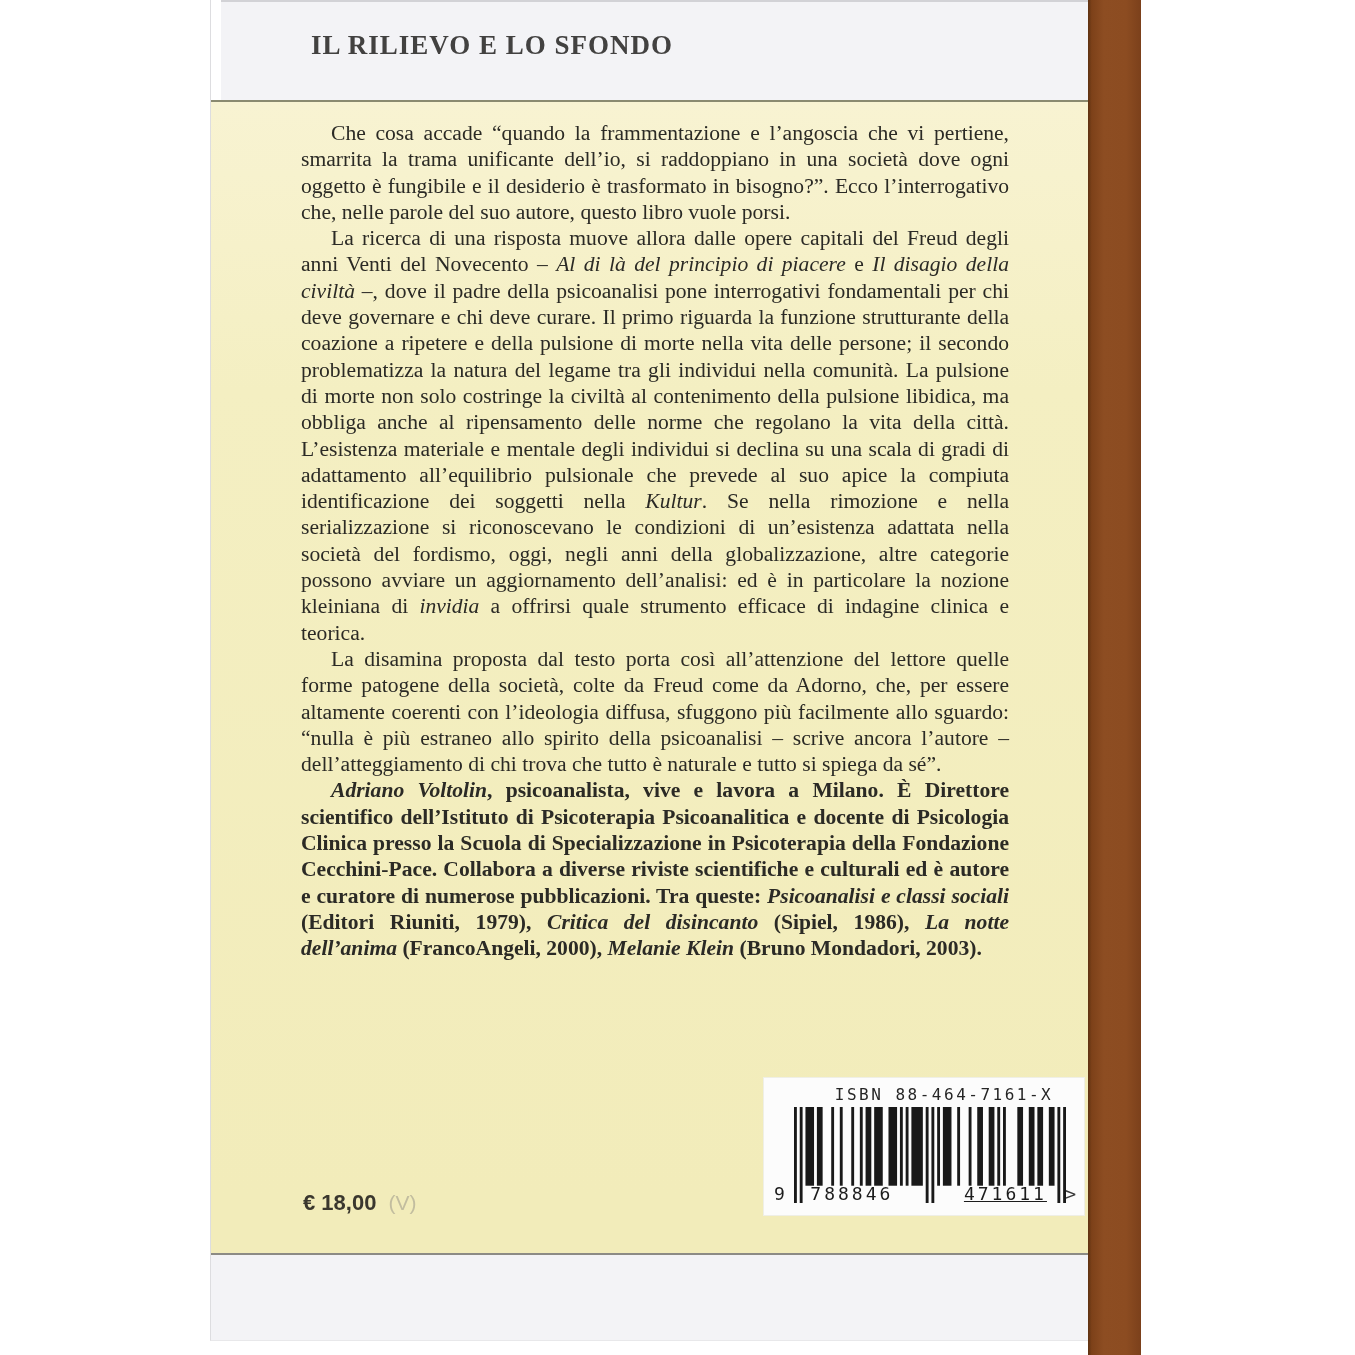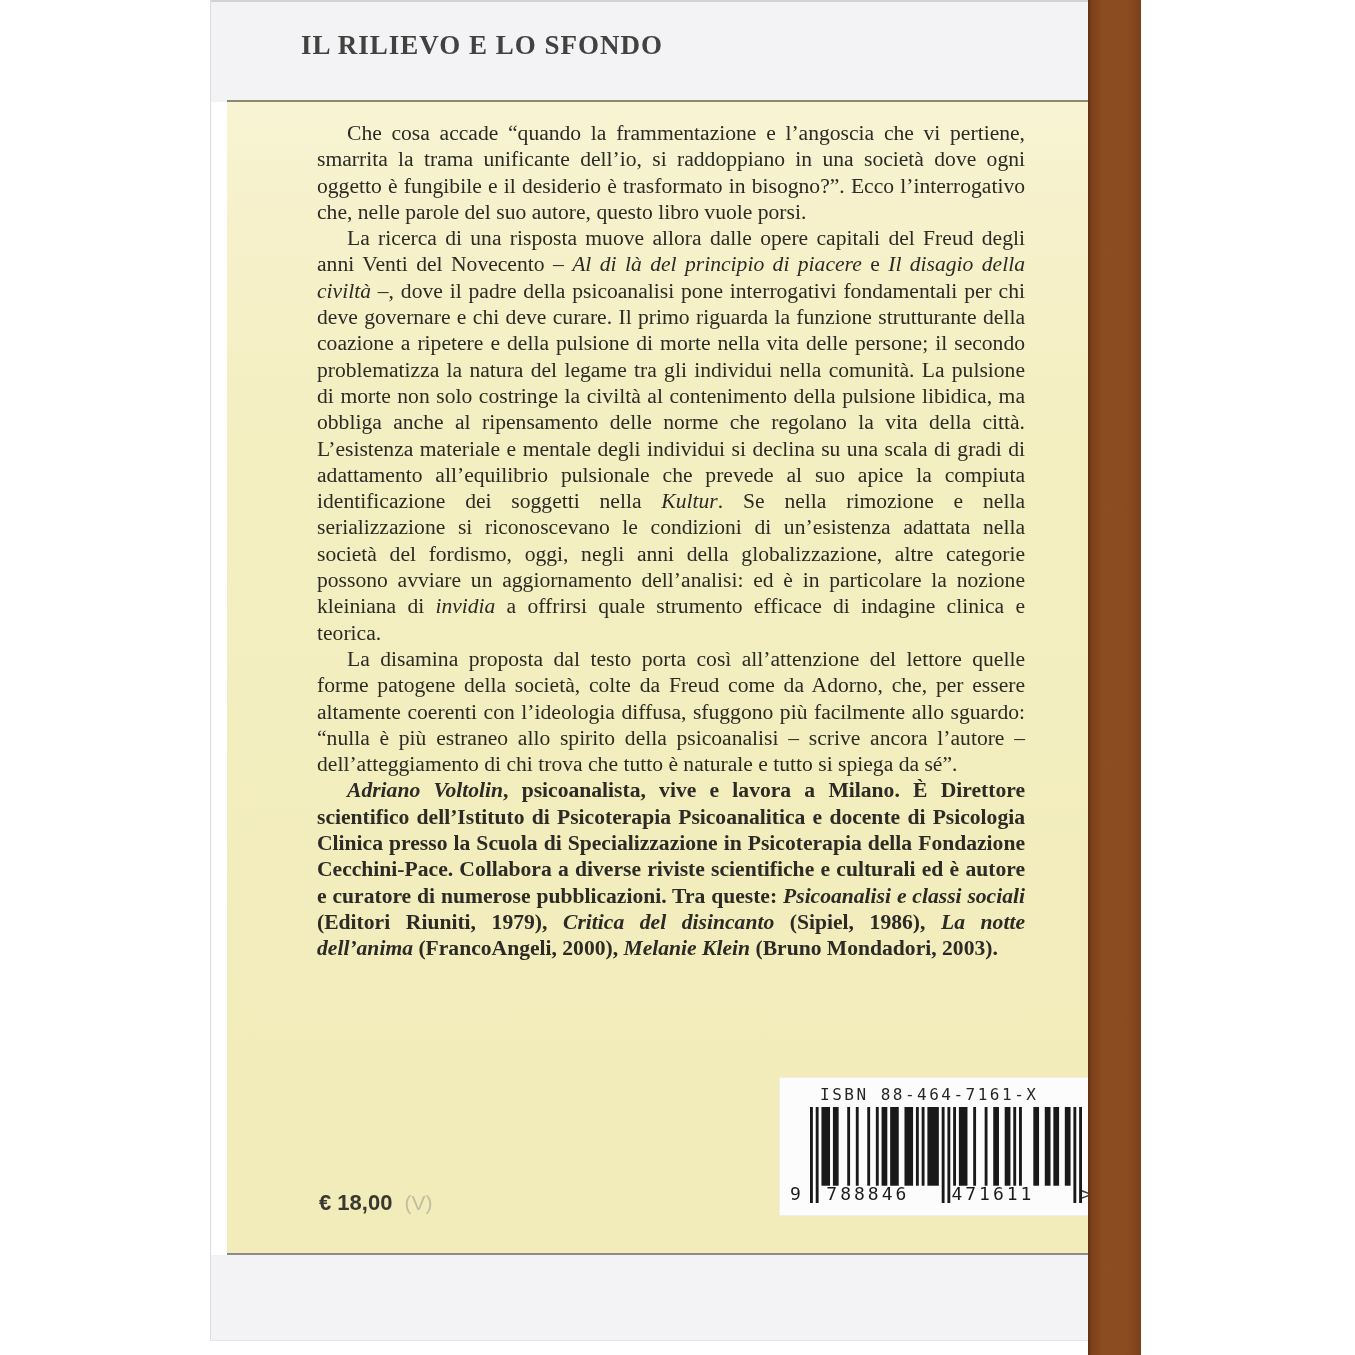--- a/index.html
+++ b/index.html
@@ -2,25 +2,25 @@
 <html><head>
 <meta charset="utf-8">
 <style>
   html,body{margin:0;padding:0;background:#ffffff;}
   .page{position:relative;width:1355px;height:1355px;background:#ffffff;overflow:hidden;
         font-family:"Liberation Serif", serif;}
 
   
   .book{position:absolute;left:210px;top:0;width:878px;height:1340px;
         border-left:1px solid #dddde0;border-bottom:1px solid #e8e8ea;}
-  .top-band{position:absolute;left:0;top:0;width:100%;height:100px;
+  .top-band{position:absolute;left:10px;top:0;width:100%;height:100px;
             background:#f3f3f6;border-top:2px solid #d2d2d6;}
   .series-title{position:absolute;left:90px;top:28px;margin:0;
                 font-size:27px;font-weight:bold;letter-spacing:1px;color:#424140;}
-  .cream{position:absolute;left:16px;top:100px;width:100%;height:1151px;
+  .cream{position:absolute;left:0;top:100px;width:100%;height:1151px;
          background:linear-gradient(#f8f3d2, #f4efc2 25%, #f2ecba 95%);
          border-top:2px solid #8a8a70;border-bottom:2px solid #8c8b85;padding-left:15px;}
   .bottom-band{position:absolute;left:0;top:1255px;width:100%;height:85px;
                background:#f3f3f6;}
 
   
   .body-text{position:absolute;left:90px;top:18px;width:708px;
              font-size:21.6px;line-height:26.3px;color:#2b2a25;
              text-align:justify;}
   .body-text p{margin:0;text-indent:30px;}
@@ -28,30 +28,30 @@
 
   
   .price{position:absolute;left:92px;top:1088px;
          font-family:"Liberation Sans", sans-serif;}
   .price .val{font-size:22px;font-weight:bold;color:#3a372e;}
   .price .vat{font-size:21px;color:#c2bd9f;margin-left:12px;}
 
   
   .barcode-box{position:absolute;left:553px;top:976px;width:320px;height:137px;
                background:#fcfcfc;box-shadow:0 0 0 1px #efefe6;}
-  .isbn-line{margin-top:7px;
+  .isbn-line{margin-top:7px;text-align:center;
              font-family:"DejaVu Sans Mono", monospace;
              font-size:16px;letter-spacing:2.5px;color:#262626;margin-left:40px;}
   .bc-wrap{position:relative;height:96px;margin:3px 6px 0 6px;}
   .bc-wrap svg{position:absolute;left:24px;top:0;width:calc(100% - 36px);height:96px;}
   .bc-digits{position:absolute;left:24px;right:12px;bottom:-1px;height:20px;
              font-family:"DejaVu Sans Mono", monospace;font-size:18px;color:#1c1c1c;}
   .bc-digits .d9{position:absolute;left:-20px;bottom:0;}
   .bc-digits .g1{position:absolute;left:6%;width:41%;letter-spacing:3px;bottom:0;}
-  .bc-digits .g2{position:absolute;left:52%;width:41%;text-align:left;letter-spacing:3px;bottom:0;}
+  .bc-digits .g2{position:absolute;left:52%;width:41%;text-align:right;letter-spacing:3px;bottom:0;text-decoration:underline;}
   .bc-digits .tr{position:absolute;right:-10px;bottom:0;color:#3a3a3a;}
 
   
   .spine{position:absolute;left:1088px;top:0;width:53px;height:1355px;
          background:linear-gradient(to right,#5d3111 0,#7d4119 7%,#8d4d22 30%,#8c4c21 72%,#7b401b 100%);}
 </style>
 </head>
 <body>
 
 <div class="page">

